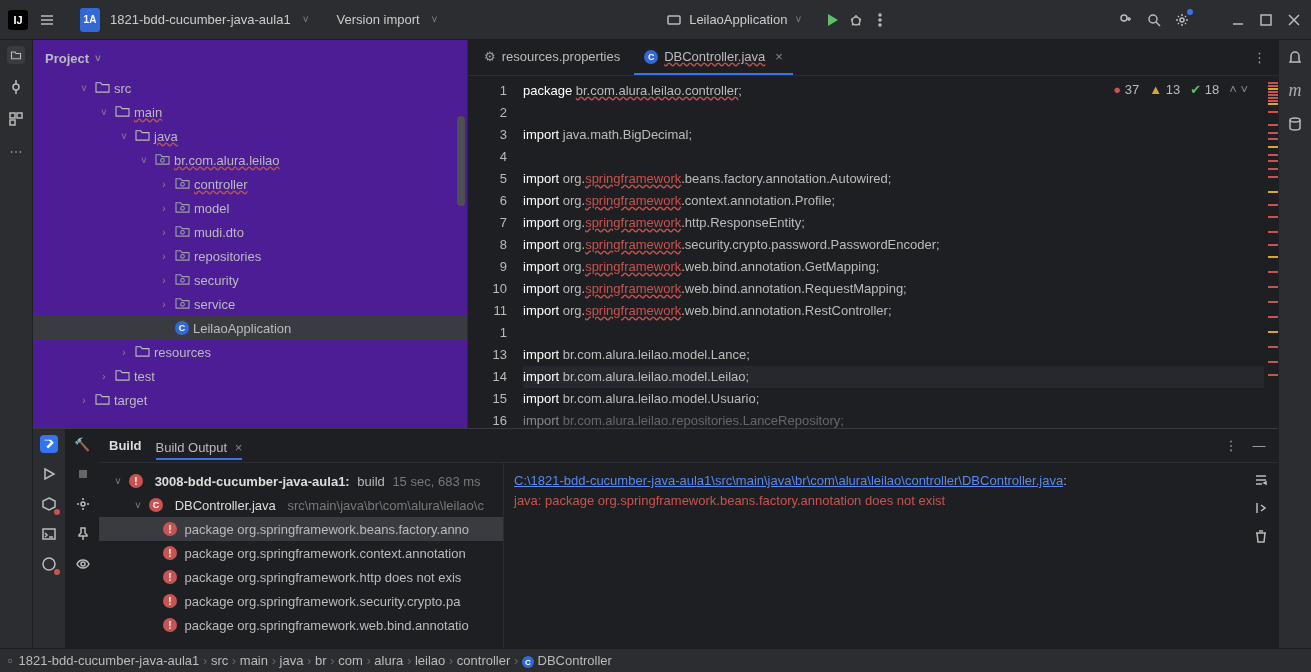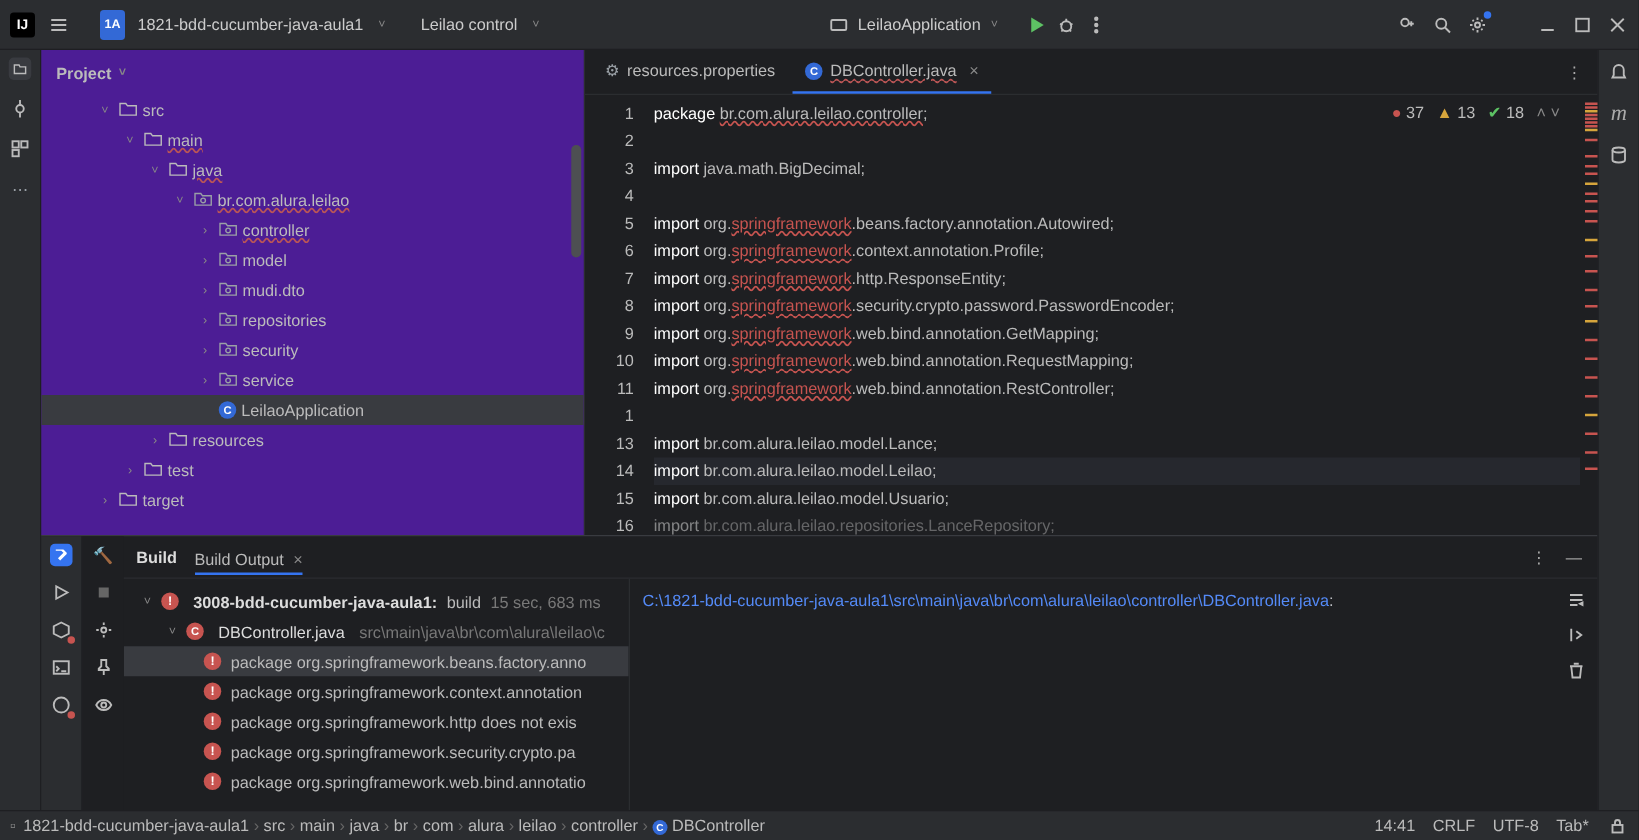--- a/index.html
+++ b/index.html
@@ -67,21 +67,21 @@
 .build-tabs .btab{color:#9aa0a6}
 .build-tabs .btab.active{border-bottom:2px solid #3574f0;color:#ddd;padding-bottom:3px;padding-top:9px}
 .build-tabs .right{margin-left:auto;display:flex;gap:10px}
 .build-body{flex:1;display:flex;min-height:0}
 .build-tree{width:404px;overflow:hidden;padding-top:6px}
 .brow{height:24px;display:flex;align-items:center;gap:4px;padding-left:8px;white-space:nowrap;overflow:hidden}
 .brow.sel{background:#393b40}
 .err-c{width:14px;height:14px;background:#c75450;border-radius:50%;display:inline-flex;align-items:center;justify-content:center;color:#fff;font-size:10px;font-weight:bold}
 .dim{color:#787878}
 .build-out{flex:1;padding:8px 10px;font-family:Consolas,monospace;font-size:13px;line-height:20px;position:relative;border-left:1px solid #2b2d30}
-.build-out .path{color:#548af7;}
+.build-out .path{color:#548af7;text-decoration:underline}
 .build-out .jerr{color:#c75450}
 .bo-icons{position:absolute;right:8px;top:8px;display:flex;flex-direction:column;gap:10px}
 .statusbar{height:24px;background:#2b2d30;display:flex;align-items:center;padding:0 8px;font-size:12px;color:#9aa0a6;gap:6px;border-top:1px solid #1e1f22}
 .crumb-sep{color:#666}
 .statusbar .right{margin-left:auto;display:flex;gap:14px;align-items:center}
 .folder-svg{width:15px;height:13px}
 </style>
 </head>
 <body>
 
@@ -91,21 +91,21 @@
     <span class="icon">
         <svg viewBox="0 0 16 16">
           <path d="M2 4h12M2 8h12M2 12h12"></path>
         </svg>
       </span>
     <span style="width:4px"></span>
     <span class="proj-badge">1A</span>
     <span class="tb-text">1821-bdd-cucumber-java-aula1</span>
       <span class="chev">˅</span>
     <span style="width:8px"></span>
-    <span class="tb-text">Leilao control</span>
+    <span class="tb-text">Version import</span>
       <span class="chev">˅</span>
   </div>
   <div class="tb-center">
     <span class="icon" style="color:#548af7">
         <svg viewBox="0 0 16 16">
           <rect x="2" y="4" width="12" height="8" rx="1"></rect>
         </svg>
       </span>
     <span class="tb-text">LeilaoApplication</span>
       <span class="chev">˅</span>
@@ -454,20 +454,21 @@
 <div class="brow" style="padding-left:12px"><span class="tgl">˅</span><span class="err-c">!</span>&nbsp;<b style="color:#ddd">3008-bdd-cucumber-java-aula1:</b>&nbsp;build <span class="dim">&nbsp;15 sec, 683 ms</span></div>
 <div class="brow" style="padding-left:32px"><span class="tgl">˅</span><span class="cls-icon" style="background:#c75450">C</span>&nbsp;<span style="color:#ddd">DBController.java</span>&nbsp;<span class="dim">src\main\java\br\com\alura\leilao\c</span></div>
               <div class="brow sel" style="padding-left:64px"><span class="err-c">!</span>&nbsp;package org.springframework.beans.factory.anno</div>
               <div class="brow " style="padding-left:64px"><span class="err-c">!</span>&nbsp;package org.springframework.context.annotation</div>
               <div class="brow " style="padding-left:64px"><span class="err-c">!</span>&nbsp;package org.springframework.http does not exis</div>
               <div class="brow " style="padding-left:64px"><span class="err-c">!</span>&nbsp;package org.springframework.security.crypto.pa</div>
               <div class="brow " style="padding-left:64px"><span class="err-c">!</span>&nbsp;package org.springframework.web.bind.annotatio</div>
             </div>
           <div class="build-out">
             <span class="path">C:\1821-bdd-cucumber-java-aula1\src\main\java\br\com\alura\leilao\controller\DBController.java</span><span style="color:#bcbec4">:</span><br>
+            <span class="jerr">java: package org.springframework.beans.factory.annotation does not exist</span>
             <div class="bo-icons">
               <span class="icon">
                   <svg viewBox="0 0 16 16">
                     <path d="M3 4h10M3 8h10M3 12h6"></path>
                     <path d="M13 10v2l-2-1z" fill="#aaa"></path>
                   </svg>
                 </span>
               <span class="icon">
                   <svg viewBox="0 0 16 16">
                     <path d="M4 3v10M8 5l4 3-4 3"></path>
@@ -497,25 +498,13 @@
           <ellipse cx="8" cy="4" rx="5" ry="2"></ellipse>
           <path d="M3 4v8c0 1 2 2 5 2s5-1 5-2V4"></path>
         </svg>
       </span>
   </div>
 </div>
 
 <div class="statusbar">
   <span style="color:#888">▫</span>
   <span id="crumbs"><span>1821-bdd-cucumber-java-aula1</span> <span class="crumb-sep">›</span> <span>src</span> <span class="crumb-sep">›</span> <span>main</span> <span class="crumb-sep">›</span> <span>java</span> <span class="crumb-sep">›</span> <span>br</span> <span class="crumb-sep">›</span> <span>com</span> <span class="crumb-sep">›</span> <span>alura</span> <span class="crumb-sep">›</span> <span>leilao</span> <span class="crumb-sep">›</span> <span>controller</span> <span class="crumb-sep">›</span> <span class="cls-icon" style="width:12px;height:12px;font-size:8px">C</span> <span>DBController</span></span>
-  <div class="right">
-    <span>14:41</span>
-    <span>CRLF</span>
-    <span>UTF-8</span>
-    <span>Tab*</span>
-    <span class="icon">
-        <svg viewBox="0 0 16 16">
-          <rect x="4" y="7" width="8" height="6"></rect>
-          <path d="M6 7V5a2 2 0 014 0v2"></path>
-        </svg>
-      </span>
-  </div>
 </div>
 
 </body></html>

